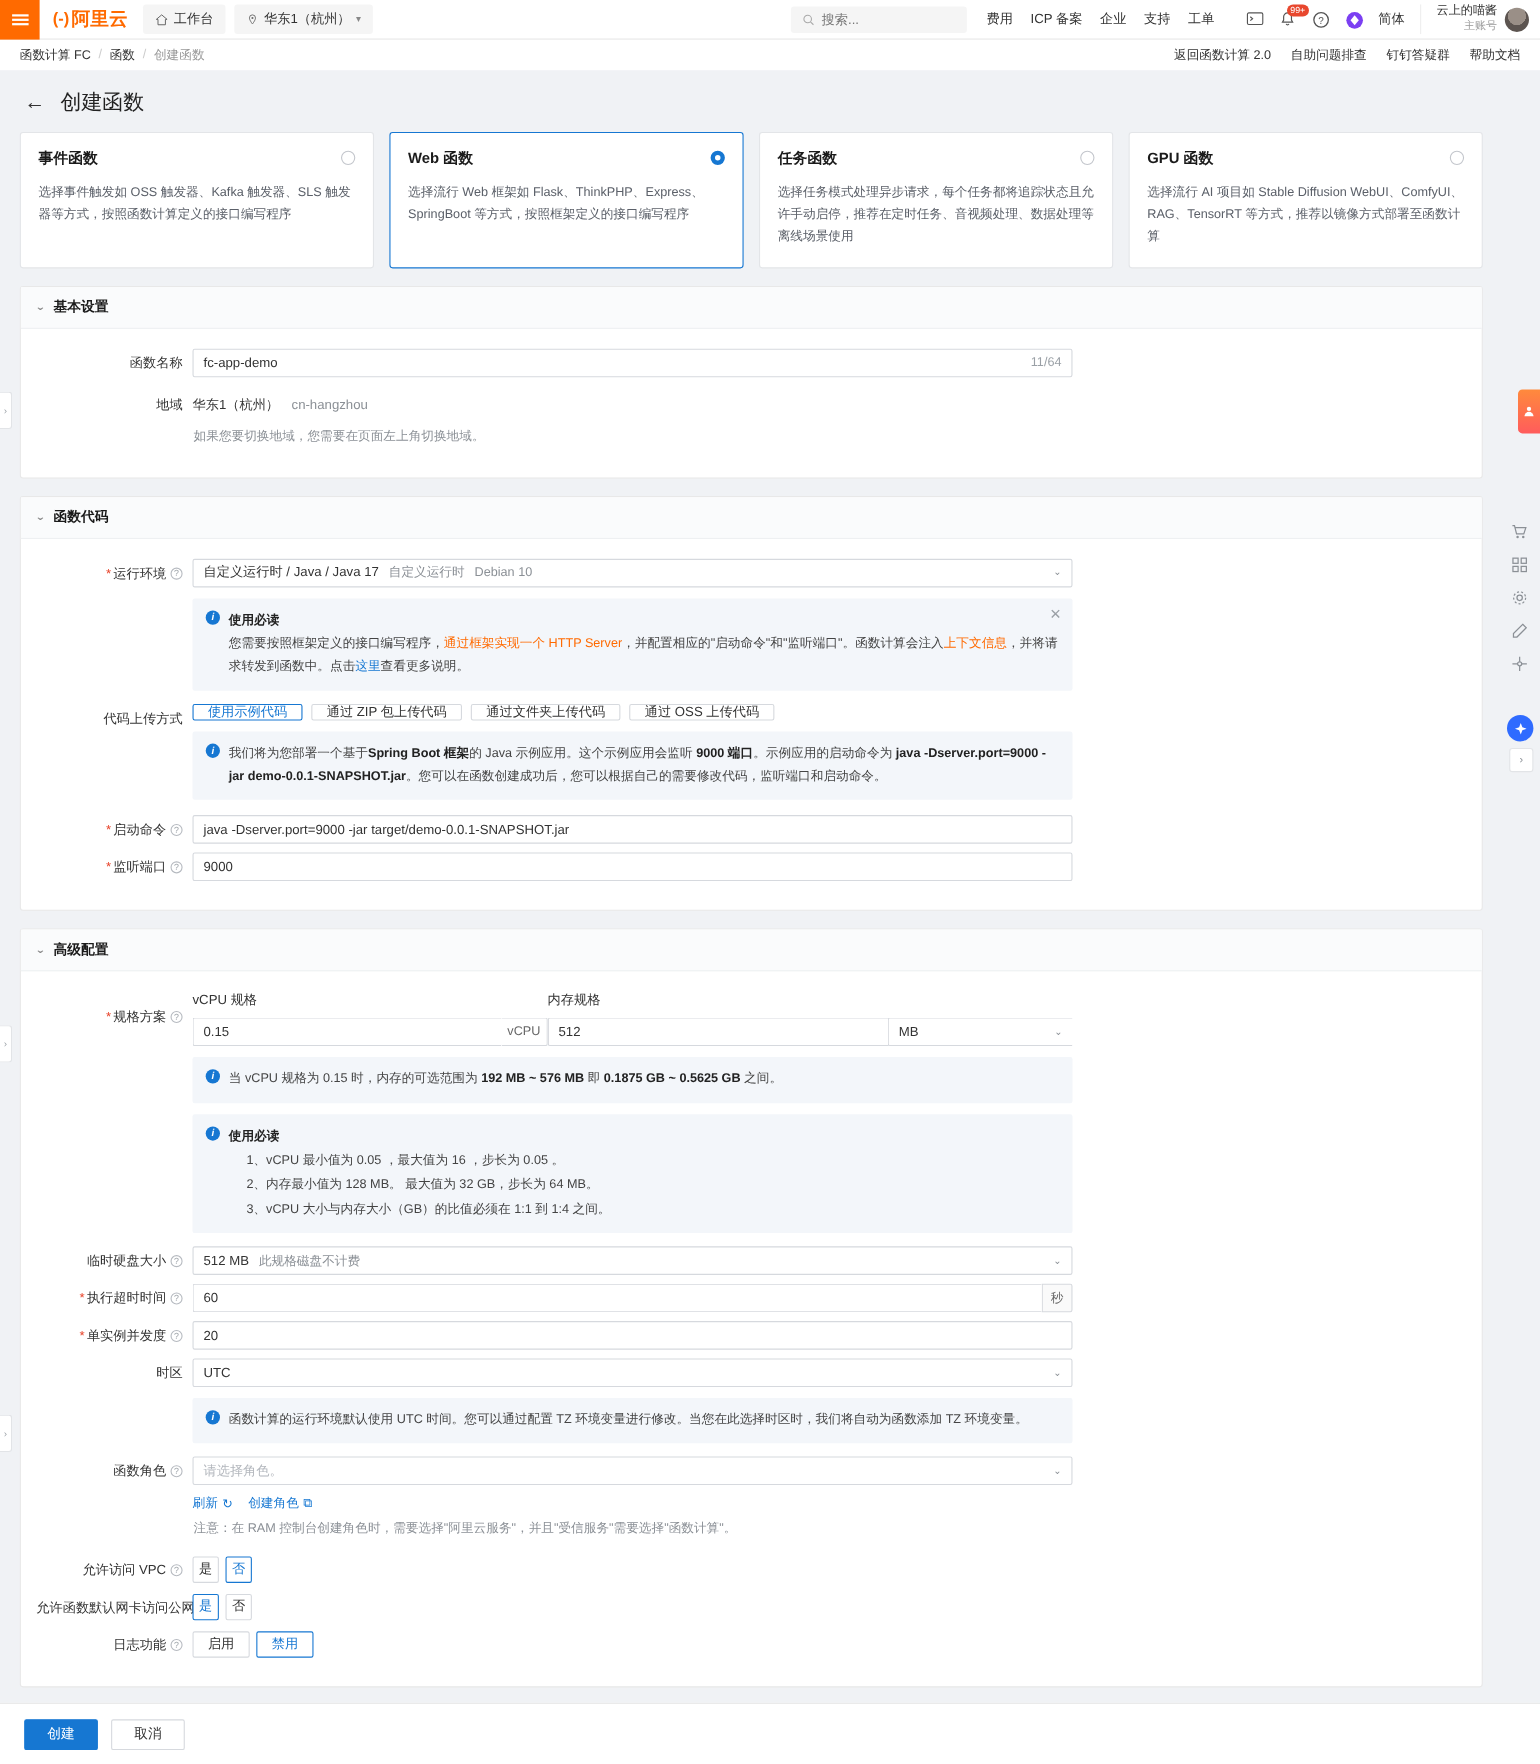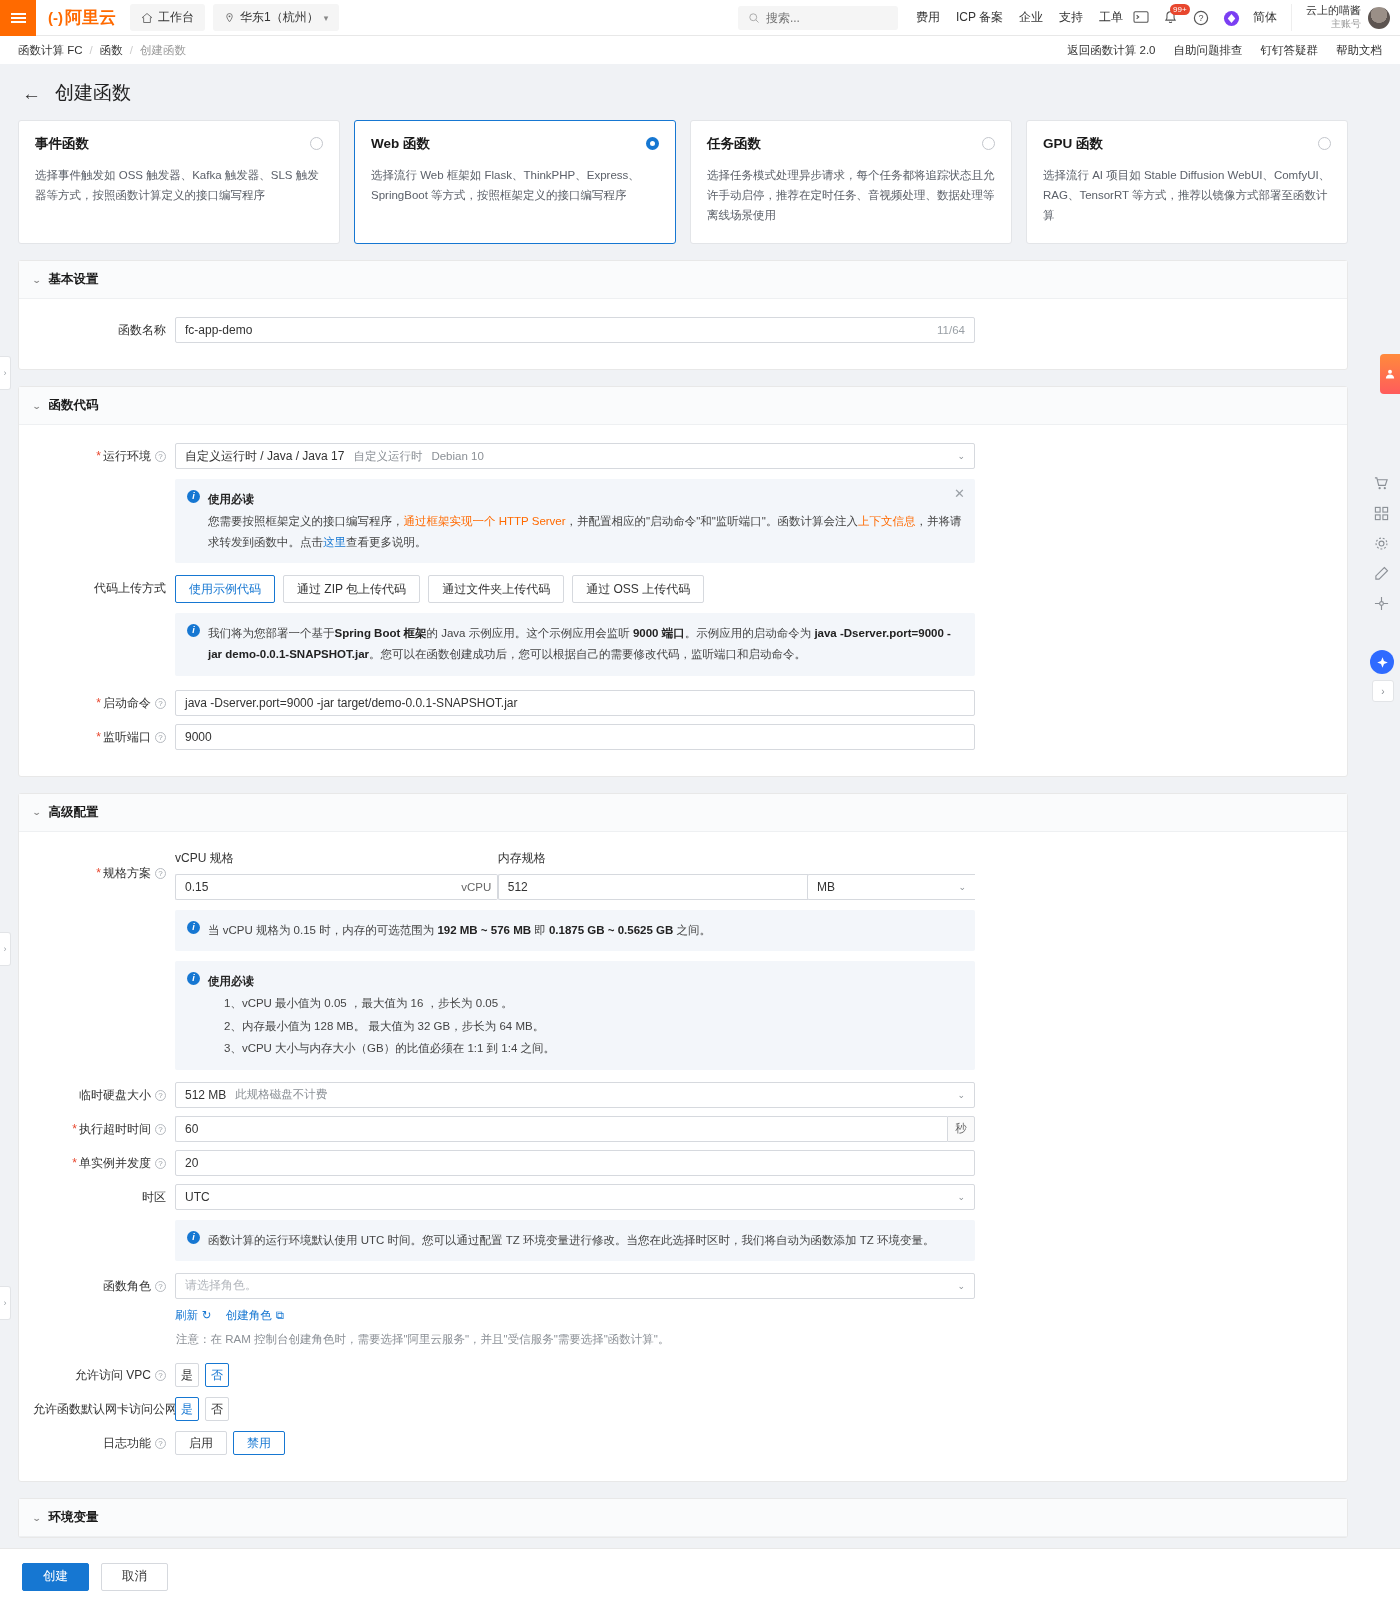--- a/index.html
+++ b/index.html
@@ -23,21 +23,21 @@
              border-radius: 3px; padding: 5px 11px; margin-right: 8px; color: #333;
              font-size: 12px; cursor: pointer; }
   .tb-search { margin-left: auto; display: flex; align-items: center; gap: 6px;
                background: #f5f5f5; border-radius: 3px; padding: 5px 10px;
                width: 160px; color: #bbb; }
   .tb-search input { border: 0; background: transparent; outline: none; font-size: 12px;
                      width: 120px; color: #666; font-family: inherit; }
   .tb-links { display: flex; align-items: center; gap: 16px; margin-left: 18px;
               font-size: 12px; color: #333; }
   .tb-links span { cursor: pointer; white-space: nowrap; }
-  .tb-icons { display: flex; align-items: center; gap: 14px; margin-left: 10px; }
+  .tb-icons { display: flex; align-items: center; gap: 14px; margin-left: 29px; }
   .ic { width: 16px; height: 16px; position: relative; cursor: pointer; color: #555; }
   .badge { position: absolute; top: -6px; left: 7px; background: #e8472e; color: #fff;
            border-radius: 8px; font-size: 8px; padding: 0 3px; line-height: 11px;
            height: 11px; min-width: 16px; text-align: center; }
   .user { display: flex; align-items: center; gap: 7px; margin-left: 14px;
           margin-right: 10px; padding-left: 14px; border-left: 1px solid #eee; }
   .user-txt { text-align: right; line-height: 1.25; }
   .user-txt .n { font-size: 11px; color: #333; text-align: center; }
   .user-txt .s { font-size: 10px; color: #999; }
   .avatar { width: 22px; height: 22px; border-radius: 50%;
@@ -120,21 +120,21 @@
   .note .x { position: absolute; right: 10px; top: 8px; color: #9aa0a6; font-size: 13px;
              cursor: pointer; line-height: 1; }
   .note a { color: #ff6a00; text-decoration: none; cursor: pointer; }
   .note a.blue { color: #1677d2; }
   .note b { font-weight: bold; color: #222; }
   .note ol { margin: 0; padding-left: 16px; }
   .note li { font-size: 11.5px; line-height: 1.95; color: #444; list-style: none; }
 
   
   .segs { display: flex; gap: 8px; }
-  .seg { height: 28px; border: 1px solid #d6d9de; border-radius: 2px; background: #fff;
+  .seg { height: 15px; border: 1px solid #d6d9de; border-radius: 2px; background: #fff;
          padding: 0 13px; display: flex; align-items: center; font-size: 12px;
          color: #333; cursor: pointer; }
   .seg.on { border-color: #1677d2; color: #1677d2; }
 
   
   .yn { display: flex; gap: 6px; }
   .yn .b { width: 24px; height: 24px; border: 1px solid #d6d9de; border-radius: 2px;
            background: #fff; display: flex; align-items: center; justify-content: center;
            font-size: 12px; color: #333; cursor: pointer; }
   .yn .b.on { border-color: #1677d2; color: #1677d2; }
@@ -334,20 +334,30 @@
         <span>基本设置</span>
       </div>
       <div class="panel-body">
         <div class="row">
           <div class="lbl">函数名称</div>
           <div class="fld">
             <div class="input">
               <span>fc-app-demo</span>
               <span class="count">11/64</span>
             </div>
+          </div>
+        </div>
+        <div class="row" style="margin-top:12px">
+          <div class="lbl">地域</div>
+          <div class="fld">
+            <div class="statictext">
+              <span>华东1（杭州）</span>
+              <span class="code">cn-hangzhou</span>
+            </div>
+            <div class="helper">如果您要切换地域，您需要在页面左上角切换地域。</div>
           </div>
         </div>
       </div>
     </div>
 
     <div class="panel">
       <div class="panel-head">
         <span class="chev">⌄</span>
         <span>函数代码</span>
       </div>

